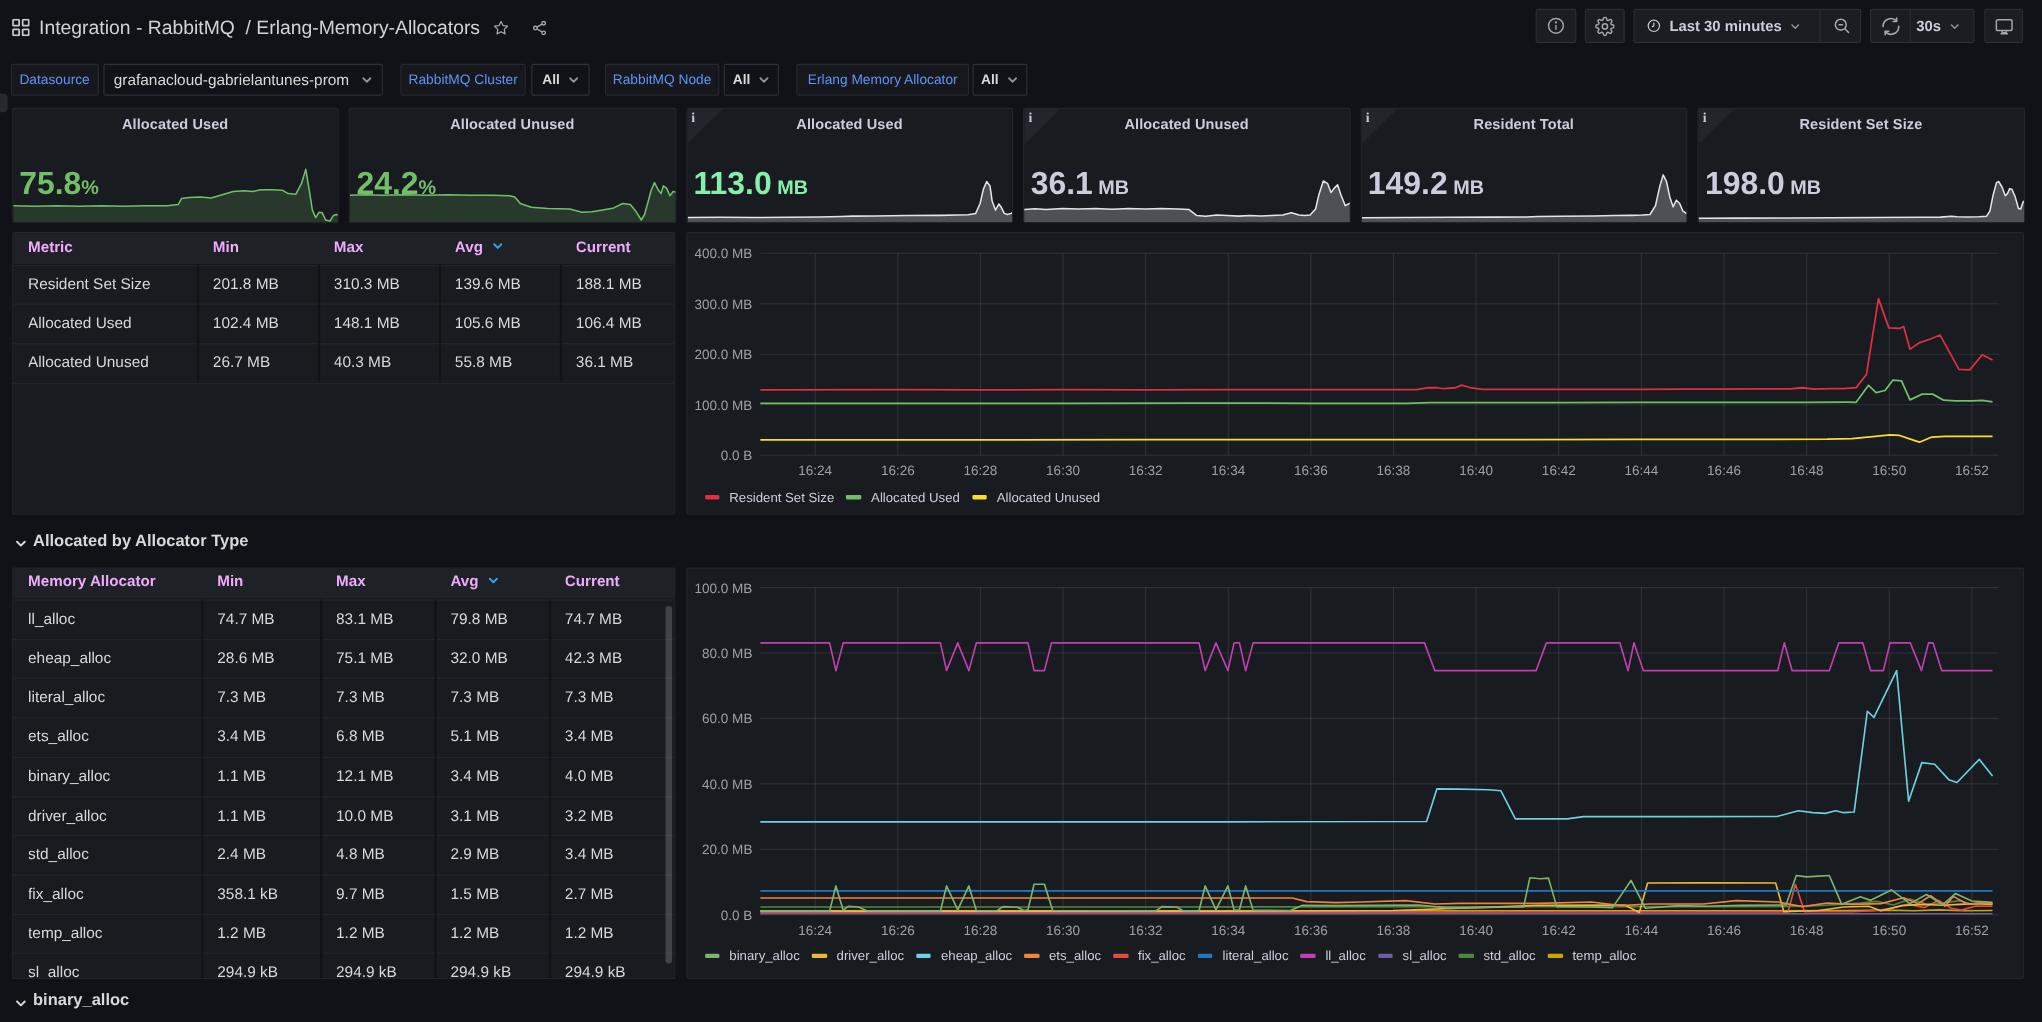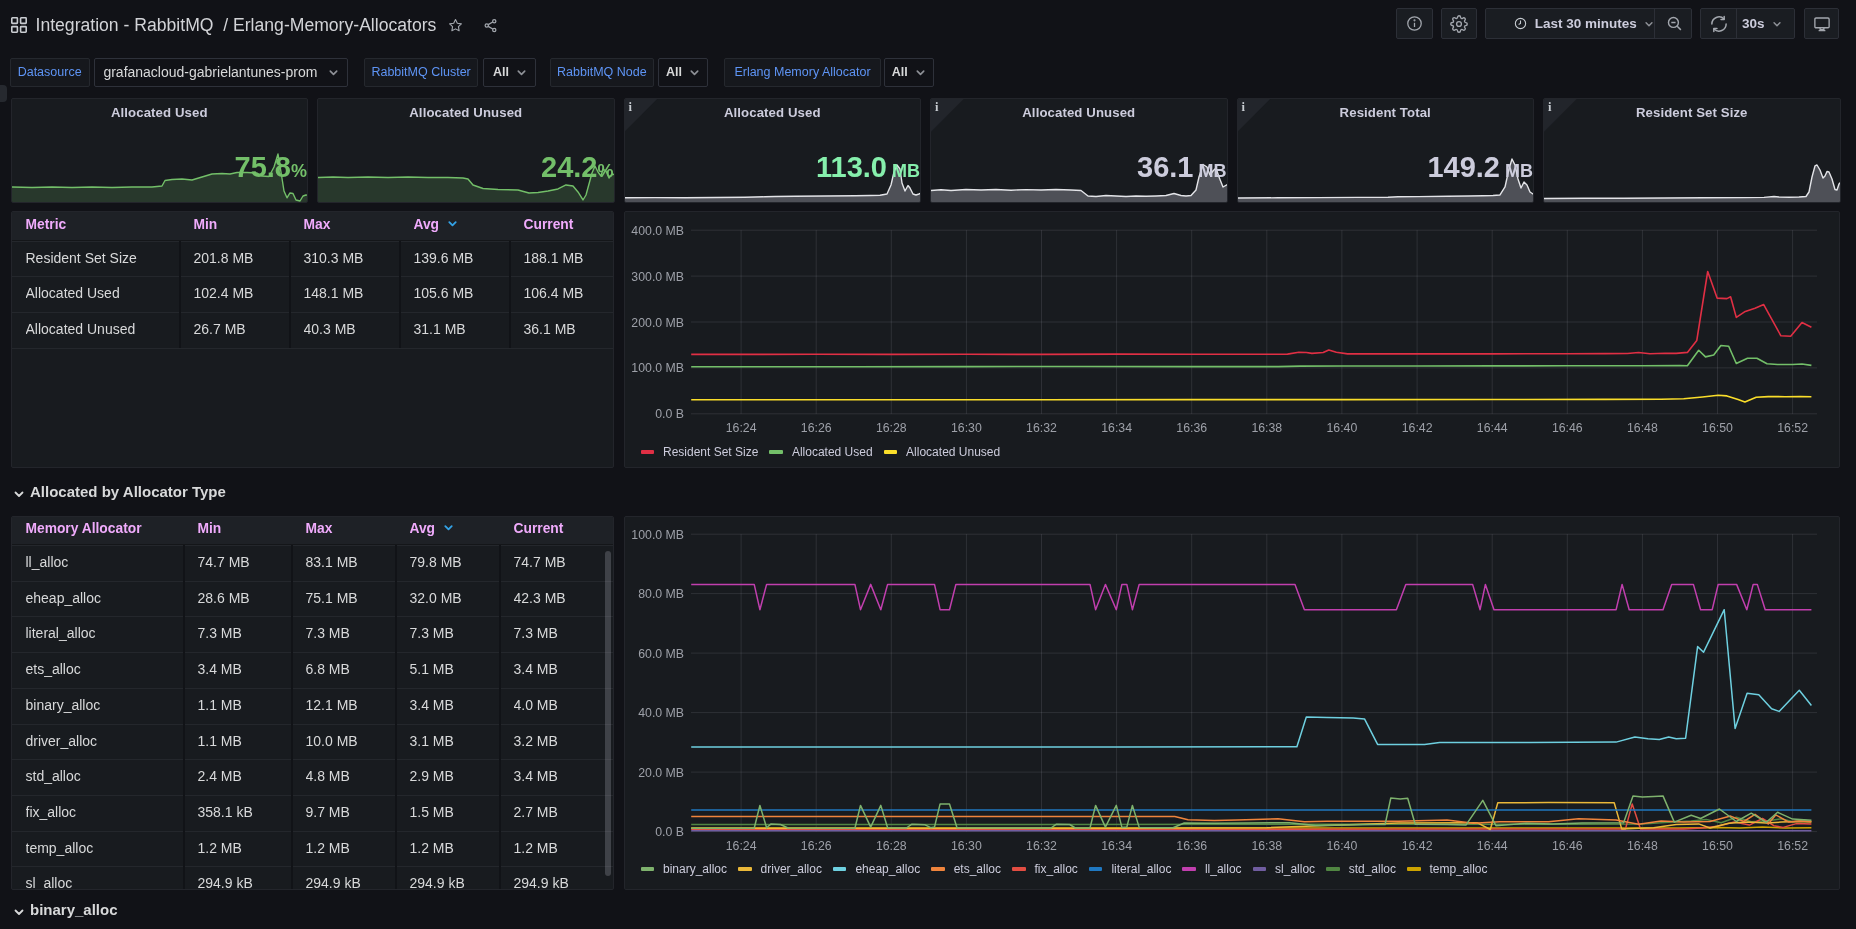--- a/index.html
+++ b/index.html
@@ -1,19 +1,19 @@
 <!DOCTYPE html>
 <html><head><meta charset="utf-8"><style>
 * { margin:0; padding:0; box-sizing:border-box; }
 html,body { width:1856px; height:929px; overflow:hidden; background:#111217;
   font-family:"Liberation Sans", sans-serif; -webkit-font-smoothing:antialiased; }
 .panel { position:absolute; background:#181b1f; border:1px solid #23252b; border-radius:2px; }
 .ptitle { position:absolute; top:6px; left:0; right:0; text-align:center; color:#ccccdc;
   font-size:13.2px; font-weight:700; letter-spacing:0.1px; }
-.statval { position:absolute; top:52px; left:6px; right:0; text-align:right;
+.statval { position:absolute; top:52px; left:6px; right:0; text-align:left;
   font-size:29px; font-weight:700; }
 .statval .unit { font-size:18px; font-weight:700; }
 .icorner { position:absolute; left:0; top:0; width:33px; height:33px;
   background:#22252b; clip-path:polygon(0 0, 100% 0, 0 100%); }
 .iglyph { position:absolute; left:4px; top:1px; color:#c7ccd1; font-size:12.5px;
   font-family:"Liberation Serif",serif; font-weight:700; }
 .thead { position:absolute; left:0; top:0; right:0; background:#1e2126;
   border-bottom:1px solid #141619; }
 .th { position:absolute; color:#f0abfc; font-size:13.8px; font-weight:700; white-space:nowrap; overflow:hidden; }
 .td { position:absolute; color:#d8d9da; font-size:14px; white-space:nowrap; overflow:hidden; }
@@ -58,21 +58,21 @@
       <path d="M12 11v6"></path>
       <circle cx="12" cy="7.5" r="0.6" fill="#a3a7ae"></circle>
     </svg>
   </div>
 <div class="navbtn" style="left:1441px;width:36px">
     <svg width="18" height="18" viewBox="0 0 24 24" fill="none" stroke="#a3a7ae" stroke-width="1.8">
       <circle cx="12" cy="12" r="3.2"></circle>
       <path d="M19.4 15a1.7 1.7 0 0 0 .34 1.87l.06.06a2 2 0 1 1-2.83 2.83l-.06-.06a1.7 1.7 0 0 0-1.87-.34 1.7 1.7 0 0 0-1 1.55V21a2 2 0 1 1-4 0v-.09a1.7 1.7 0 0 0-1.11-1.55 1.7 1.7 0 0 0-1.87.34l-.06.06a2 2 0 1 1-2.83-2.83l.06-.06a1.7 1.7 0 0 0 .34-1.87 1.7 1.7 0 0 0-1.55-1H3a2 2 0 1 1 0-4h.09a1.7 1.7 0 0 0 1.55-1.11 1.7 1.7 0 0 0-.34-1.87l-.06-.06a2 2 0 1 1 2.83-2.83l.06.06a1.7 1.7 0 0 0 1.87.34h.09a1.7 1.7 0 0 0 1-1.55V3a2 2 0 1 1 4 0v.09a1.7 1.7 0 0 0 1 1.55 1.7 1.7 0 0 0 1.87-.34l.06-.06a2 2 0 1 1 2.83 2.83l-.06.06a1.7 1.7 0 0 0-.34 1.87v.09a1.7 1.7 0 0 0 1.55 1H21a2 2 0 1 1 0 4h-.09a1.7 1.7 0 0 0-1.51 1z"></path>
     </svg>
   </div>
-<div class="navbtn" style="left:1484.7px;width:207px;justify-content:flex-start;padding-left:28px">
+<div class="navbtn" style="left:1484.7px;width:207px;justify-content:flex-start;padding-left:11px">
   <svg width="13" height="13" viewBox="0 0 24 24" fill="none" stroke="#c7ccd1" stroke-width="2">
       <circle cx="12" cy="12" r="9.5"></circle>
       <path d="M12 6.5V12l-3.5 2"></path>
     </svg>
     <span style="margin-left:8px">Last 30 minutes</span>
     <svg width="10" height="10" viewBox="0 0 12 12" fill="none" style="margin-left:7px" stroke="#8e9197" stroke-width="1.8" stroke-linecap="round" stroke-linejoin="round">
       <path d="M2.5 4.5L6 8l3.5-3.5"></path>
     </svg>
   <div style="position:absolute;right:36px;top:0;bottom:0;width:1px;background:#2c2f37"></div>
   <div style="position:absolute;right:8px;top:6px"><svg width="17" height="17" viewBox="0 0 24 24" fill="none" stroke="#a3a7ae" stroke-width="2">
@@ -164,20 +164,21 @@
     <div class="statval" style="color:#ccccdc">149.2<span class="unit"> MB</span></div>
   </div>
 <div class="panel" style="left:1543px;top:97.7px;width:297.5px;height:105.1px;overflow:hidden">
     <div class="icorner"></div>
     <div class="iglyph">i</div>
     <div class="ptitle">Resident Set Size</div>
     <svg width="297.5" height="105.1" viewBox="0 0 297.5 105.1" style="position:absolute;left:0;bottom:0">
       <polygon fill="rgba(204,204,220,0.30)" points="0,105.1 0.0,101.5 40.0,101.3 80.0,101.2 120.0,101.0 160.0,100.8 200.0,100.6 220.0,100.4 230.0,99.5 235.0,100.0 245.0,100.2 255.0,100.0 262.0,99.5 265.0,95.0 268.0,80.0 271.0,69.0 273.0,68.0 276.0,73.0 279.0,81.0 281.0,79.0 283.0,74.5 285.0,75.0 288.0,82.0 291.0,92.5 293.0,93.0 295.0,87.0 297.5,84.5 297.5,105.1"></polygon>
       <polyline fill="none" stroke="#e3e4e8" stroke-width="1.4" stroke-linejoin="round" points="0.0,101.5 40.0,101.3 80.0,101.2 120.0,101.0 160.0,100.8 200.0,100.6 220.0,100.4 230.0,99.5 235.0,100.0 245.0,100.2 255.0,100.0 262.0,99.5 265.0,95.0 268.0,80.0 271.0,69.0 273.0,68.0 276.0,73.0 279.0,81.0 281.0,79.0 283.0,74.5 285.0,75.0 288.0,82.0 291.0,92.5 293.0,93.0 295.0,87.0 297.5,84.5"></polyline>
     </svg>
+    <div class="statval" style="color:#ccccdc">198.0<span class="unit"> MB</span></div>
   </div>
 
 <div class="panel" style="left:10.5px;top:210.8px;width:603.5px;height:257.6px;overflow:hidden">
     <div class="thead" style="height:29.0px"></div>
     <div class="th" style="left:14px;top:0;width:150px;height:29.0px;line-height:25.0px">Metric</div>
     <div class="th" style="left:182px;top:0;width:92px;height:29.0px;line-height:25.0px">Min</div>
     <div class="th" style="left:292px;top:0;width:92px;height:29.0px;line-height:25.0px">Max</div>
     <div class="th" style="left:402px;top:0;width:92px;height:29.0px;line-height:25.0px">Avg <svg width="11" height="11" viewBox="0 0 12 12" fill="none" style="margin-left:4px" stroke="#33a2e5" stroke-width="2" stroke-linecap="round" stroke-linejoin="round">
         <path d="M2.5 4.5L6 8l3.5-3.5"></path>
       </svg></div>
@@ -190,21 +191,21 @@
     <div class="rowline" style="top:29.0px"></div>
     <div class="td" style="left:14px;top:64.7px;width:150px;height:35.7px;line-height:35.7px">Allocated Used</div>
     <div class="td" style="left:182px;top:64.7px;width:92px;height:35.7px;line-height:35.7px">102.4 MB</div>
     <div class="td" style="left:292px;top:64.7px;width:92px;height:35.7px;line-height:35.7px">148.1 MB</div>
     <div class="td" style="left:402px;top:64.7px;width:92px;height:35.7px;line-height:35.7px">105.6 MB</div>
     <div class="td" style="left:512px;top:64.7px;width:87.5px;height:35.7px;line-height:35.7px">106.4 MB</div>
     <div class="rowline" style="top:64.7px"></div>
     <div class="td" style="left:14px;top:100.4px;width:150px;height:35.7px;line-height:35.7px">Allocated Unused</div>
     <div class="td" style="left:182px;top:100.4px;width:92px;height:35.7px;line-height:35.7px">26.7 MB</div>
     <div class="td" style="left:292px;top:100.4px;width:92px;height:35.7px;line-height:35.7px">40.3 MB</div>
-    <div class="td" style="left:402px;top:100.4px;width:92px;height:35.7px;line-height:35.7px">31.1 MB</div>
+    <div class="td" style="left:402px;top:100.4px;width:92px;height:35.7px;line-height:35.7px">55.8 MB</div>
     <div class="td" style="left:512px;top:100.4px;width:87.5px;height:35.7px;line-height:35.7px">36.1 MB</div>
     <div class="rowline" style="top:100.4px"></div>
     <div class="rowline" style="top:136.1px"></div>
     <div class="csep" style="left:167px;top:29.0px;height:107.10000000000002px"></div>
     <div class="csep" style="left:277px;top:29.0px;height:107.10000000000002px"></div>
     <div class="csep" style="left:387px;top:29.0px;height:107.10000000000002px"></div>
     <div class="csep" style="left:497px;top:29.0px;height:107.10000000000002px"></div>
   </div>
 <div class="panel" style="left:623.5px;top:210.8px;width:1216px;height:257.6px">
     <svg width="1216" height="258" viewBox="0 0 1216 258" style="position:absolute;left:0;top:0">

